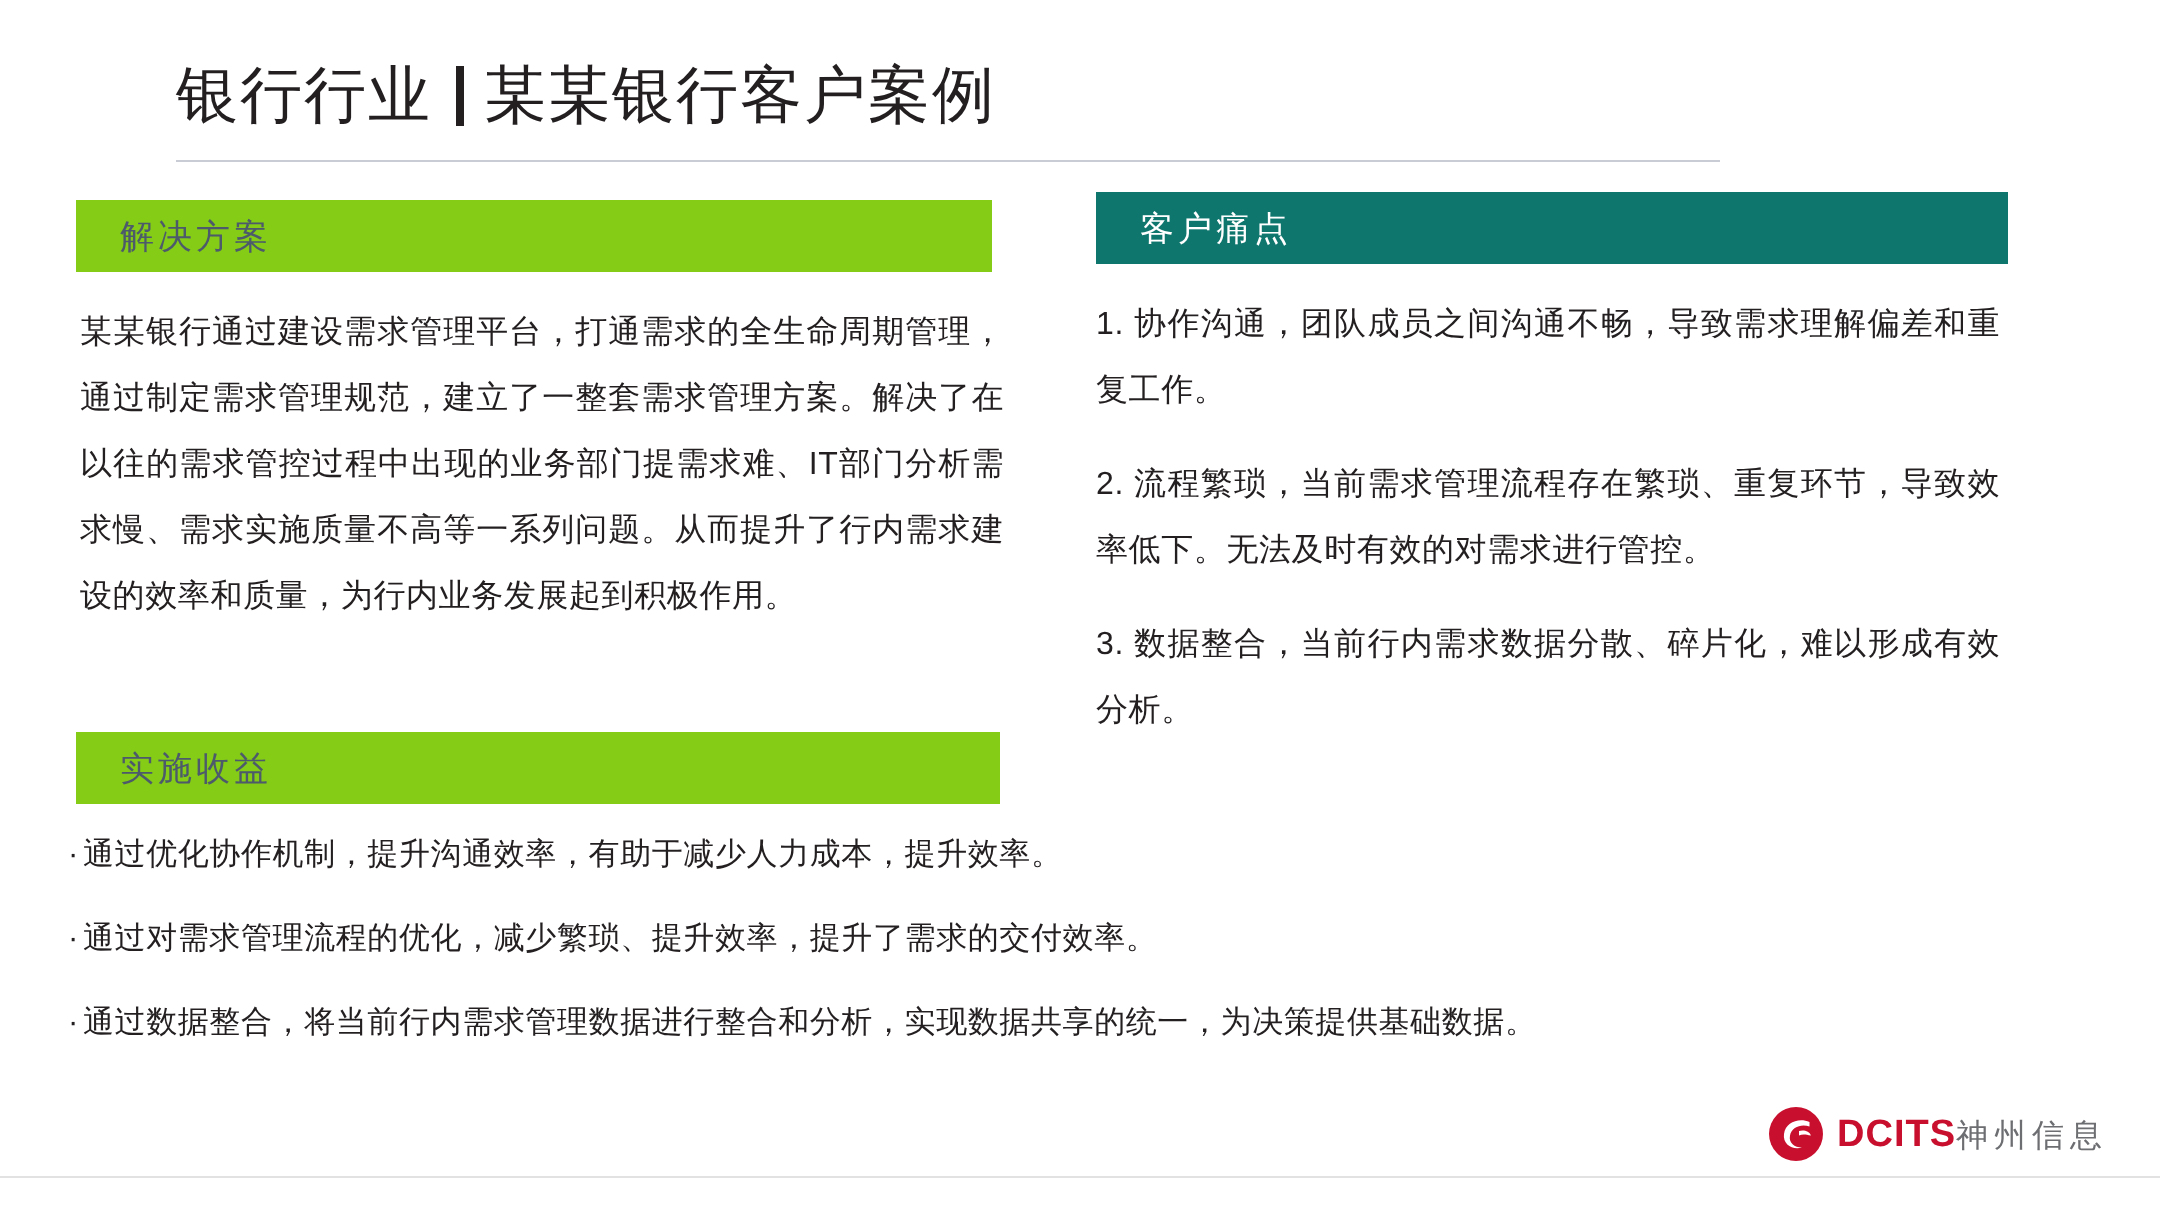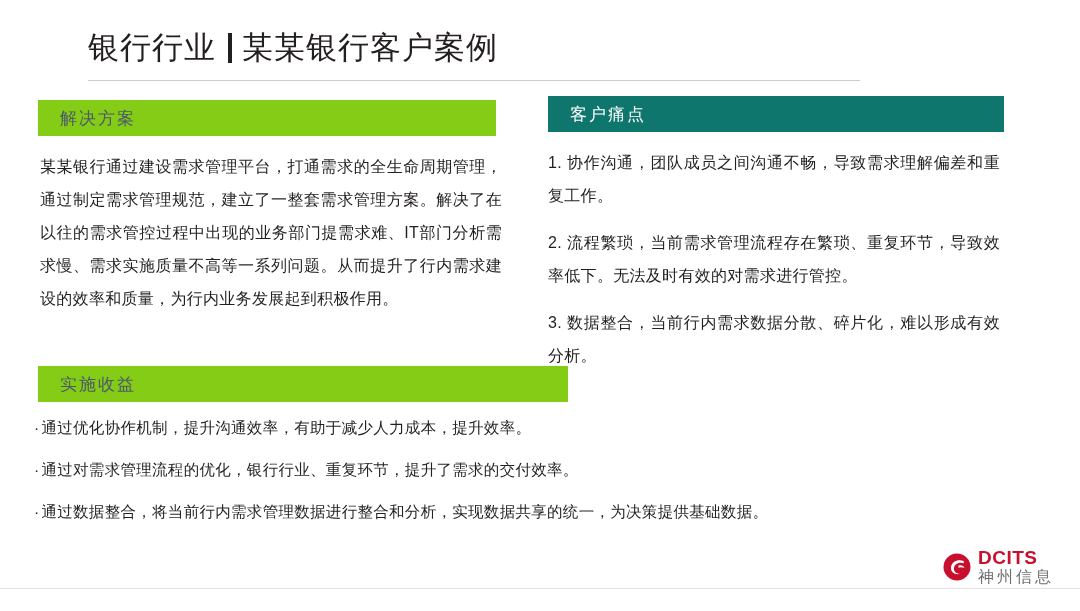--- a/index.html
+++ b/index.html
@@ -71,21 +71,21 @@
     background: #84cc16;
     color: #4c5a6b;
   }
   .head-red {
     background: #0f766e;
     color: #ffffff;
   }
 
   #solution-head { left: 38px;  top: 100px; width: 458px; height: 36px; }
   #pain-head     { left: 548px; top: 96px;  width: 456px; height: 36px; }
-  #benefit-head  { left: 38px;  top: 366px; width: 530px; height: 36px; text-align: right; }
+  #benefit-head  { left: 38px;  top: 366px; width: 462px; height: 36px; text-align: right; }
 
   .body-text {
     position: absolute;
     box-sizing: border-box;
     font-size: 16px;
     line-height: 33px;
     color: #231f20;
     letter-spacing: 0.3px;
     text-align: justify;
   }
@@ -133,21 +133,21 @@
     height: 38px;
   }
   .logo-mark {
     width: 30px;
     height: 30px;
     margin-right: 6px;
     flex: none;
   }
   .logo-texts {
     display: flex;
-    flex-direction: column;
+    flex-direction: row;
     justify-content: center;
     line-height: 1;
   }
   .logo-main {
     font-size: 19px;
     font-weight: bold;
     color: #c8102e;
     letter-spacing: 0.5px;
   }
   .logo-sub {
@@ -176,21 +176,21 @@
   <div class="panel-head head-red" id="pain-head">客户痛点</div>
   <div class="body-text" id="pain-body">
     <p>1. 协作沟通，团队成员之间沟通不畅，导致需求理解偏差和重复工作。</p>
     <p>2. 流程繁琐，当前需求管理流程存在繁琐、重复环节，导致效率低下。无法及时有效的对需求进行管控。</p>
     <p>3. 数据整合，当前行内需求数据分散、碎片化，难以形成有效分析。</p>
   </div>
 
   <div class="panel-head head-blue" id="benefit-head">实施收益</div>
   <ul class="benefit-list">
     <li><span class="dot">·</span><span>通过优化协作机制，提升沟通效率，有助于减少人力成本，提升效率。</span></li>
-    <li><span class="dot">·</span><span>通过对需求管理流程的优化，银行行业、重复环节，提升了需求的交付效率。</span></li>
+    <li><span class="dot">·</span><span>通过对需求管理流程的优化，减少繁琐、提升效率，提升了需求的交付效率。</span></li>
     <li><span class="dot">·</span><span>通过数据整合，将当前行内需求管理数据进行整合和分析，实现数据共享的统一，为决策提供基础数据。</span></li>
   </ul>
 
   <div class="footer-rule"></div>
   <div class="logo">
     <svg class="logo-mark" viewBox="0 0 40 40">
       <circle cx="20" cy="20" r="18" fill="#c8102e"></circle>
       <path d="M29 12 C22 9, 13 12, 12 20 C11 27, 18 31, 24 29 C19 29, 15 26, 16 21 C17 15, 24 13, 29 15 Z" fill="#ffffff"></path>
       <path d="M22 18 C25 17, 29 18, 30 21 C26 20, 24 20, 22 21 Z" fill="#ffffff"></path>
     </svg>

